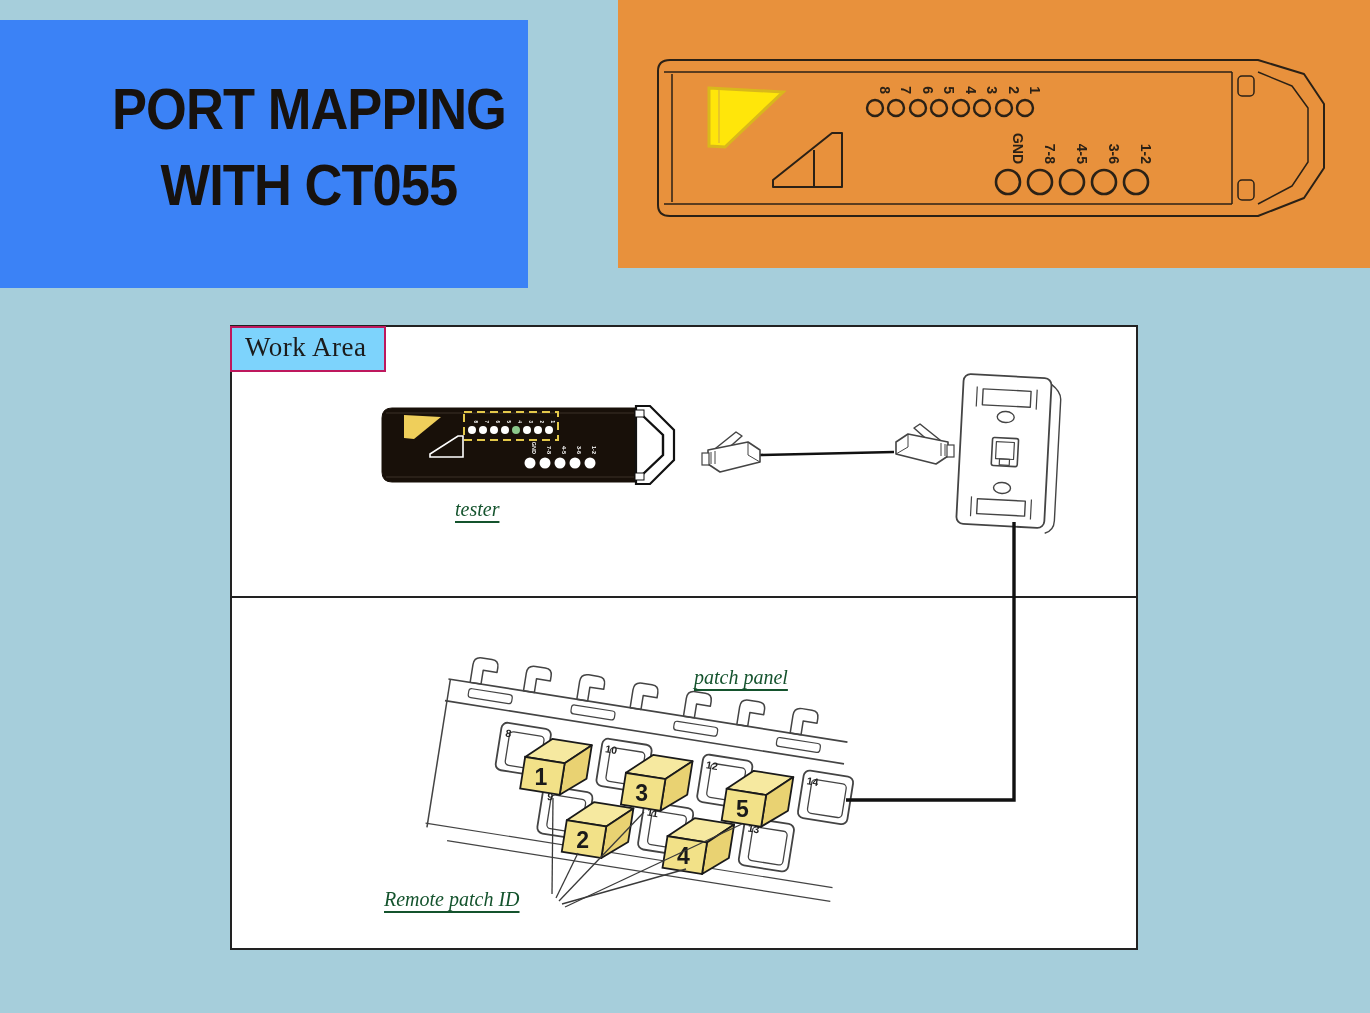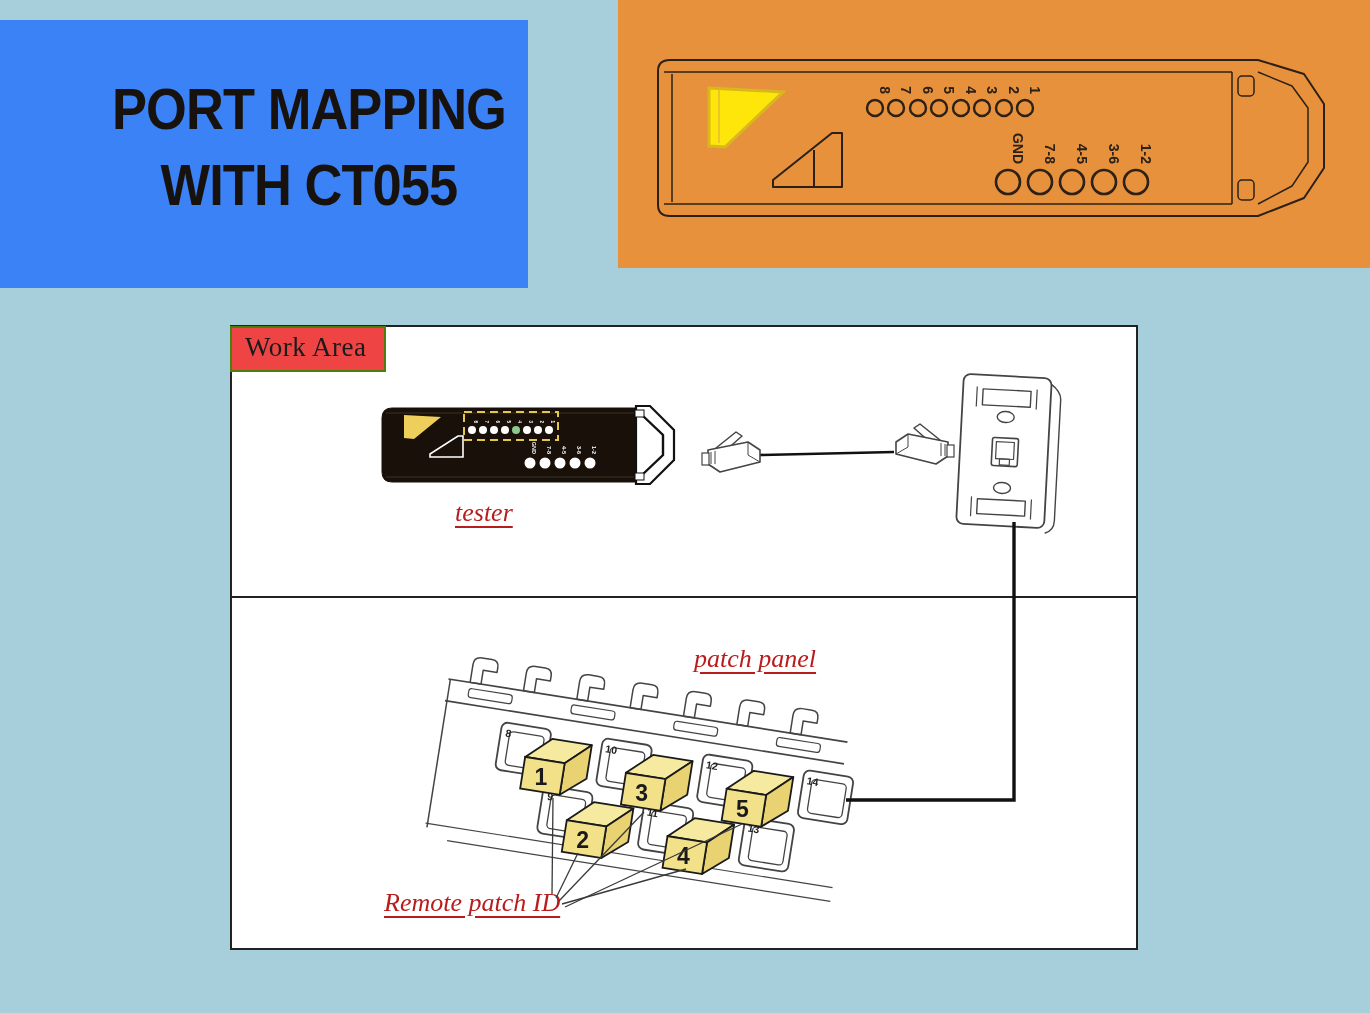--- a/index.html
+++ b/index.html
@@ -9,25 +9,25 @@
   .header-gray{position:absolute;left:0;top:0;width:528px;height:268px;background:#3b82f6;margin-top:20px;}
   .title{position:absolute;left:0;top:52px;width:618px;text-align:center;
          font-weight:700;font-size:57px;line-height:1.33;color:#17120E;
          letter-spacing:-1px;transform:scaleX(.92);}
   .header-orange{position:absolute;left:618px;top:0;width:752px;height:268px;background:#E8913C;}
   
   .diagram-box{position:absolute;left:230px;top:325px;width:904px;height:621px;
                background:#fff;border:2px solid #222;}
   .section-divider{position:absolute;left:230px;top:596px;width:908px;height:0;
                    border-top:2px solid #222;}
-  .area-label{position:absolute;background:#ef4444;border:2px solid #4d7c0f;
+  .area-label{position:absolute;background:#7dd3fc;border:2px solid #be185d;
               font-family:"Liberation Serif",serif;font-size:27px;color:#1b1b1b;
               padding:4px 17px 7px 13px;letter-spacing:.5px;}
   .cap{position:absolute;font-family:"Liberation Serif",serif;font-style:italic;
-       font-size:26px;color:#b91c1c;text-decoration:underline;
+       font-size:20px;color:#14532d;text-decoration:underline;
        text-underline-offset:5px;text-decoration-thickness:1.5px;}
   svg{display:block;}
   .abs{position:absolute;overflow:visible;}
   text{font-family:"Liberation Sans",sans-serif;}
 </style>
 </head>
 <body>
 
 <div class="canvas">
 
@@ -245,21 +245,21 @@
       <g font-size="23" font-weight="bold" fill="#1a1a1a" text-anchor="middle">
         <text x="104" y="126" transform="rotate(-9 104 126)">1</text>
         <text x="155" y="182" transform="rotate(-9 155 182)">2</text>
         <text x="206" y="126" transform="rotate(-9 206 126)">3</text>
         <text x="257" y="182" transform="rotate(-9 257 182)">4</text>
         <text x="308" y="126" transform="rotate(-9 308 126)">5</text>
       </g>
     </g>
   </svg>
 
-  <div class="cap" style="left:694px;top:644px;">patch panel</div>
+  <div class="cap" style="left:694px;top:666px;">patch panel</div>
   <div class="cap" style="left:384px;top:888px;">Remote patch ID</div>
 
   <svg class="abs" style="left:0;top:0;pointer-events:none;z-index:5;" width="1370" height="1013" viewBox="0 0 1370 1013">
     <polyline points="1014,522 1014,800 846,800" fill="none" stroke="#111" stroke-width="3.4"></polyline>
     <g stroke="#3a3a3a" stroke-width="1.3">
       <line x1="552" y1="894" x2="553" y2="798"></line>
       <line x1="556" y1="898" x2="578" y2="853"></line>
       <line x1="559" y1="901" x2="644" y2="812"></line>
       <line x1="562" y1="904" x2="686" y2="869"></line>
       <line x1="565" y1="907" x2="742" y2="824"></line>

